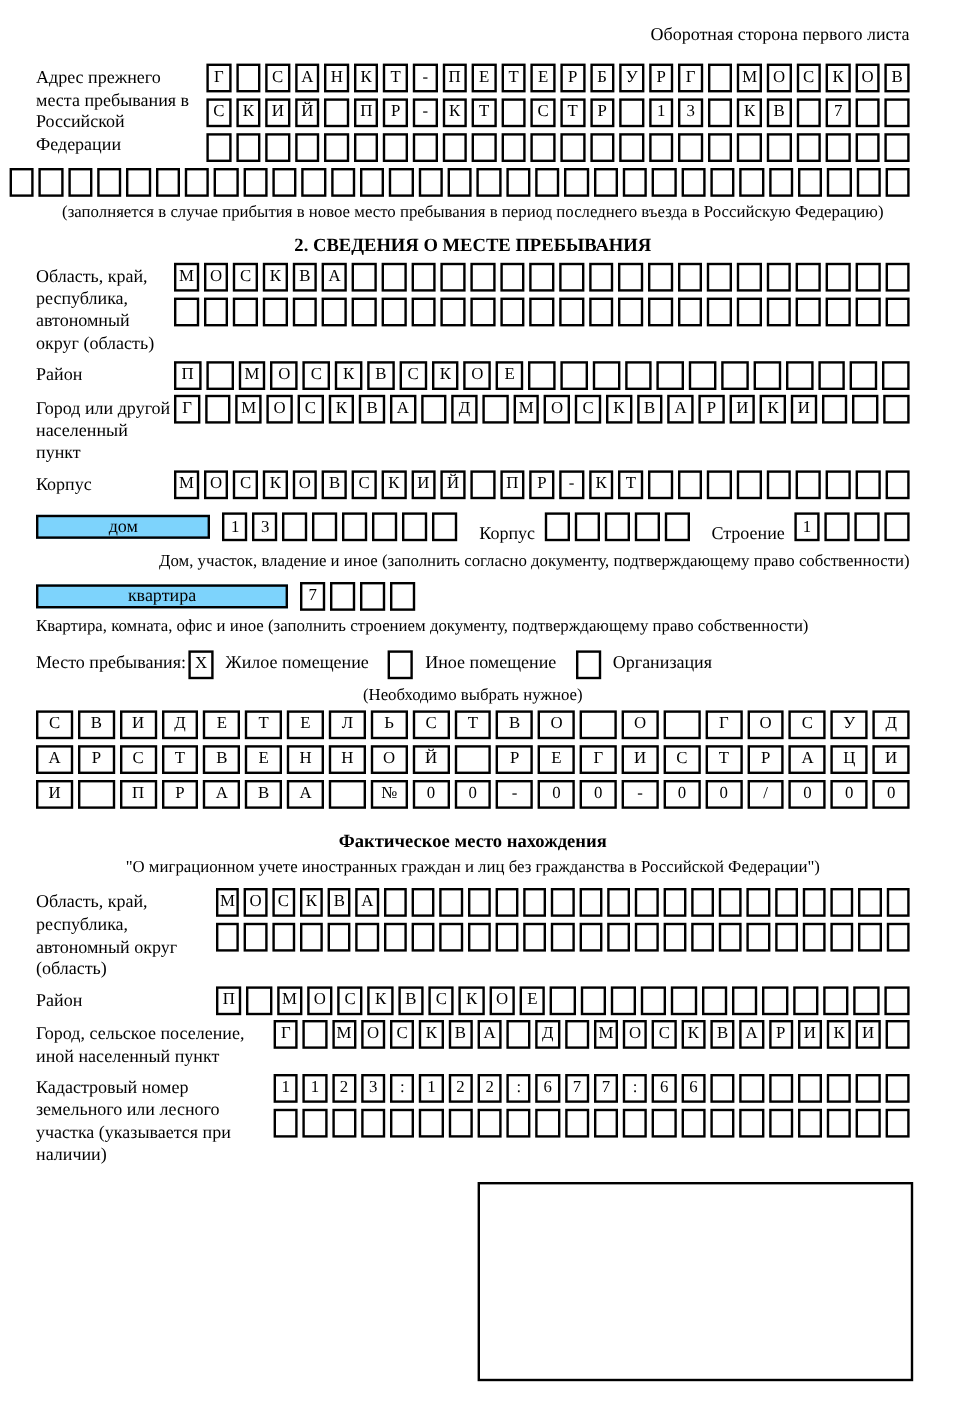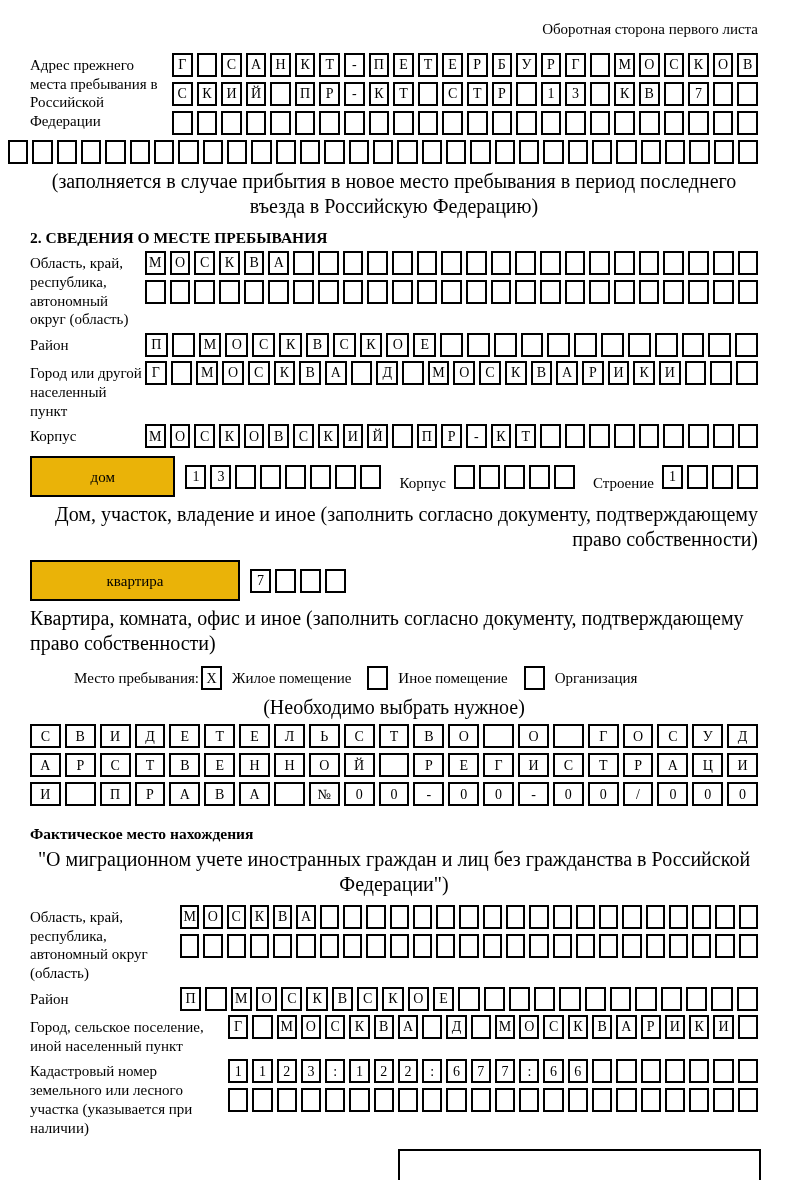--- a/index.html
+++ b/index.html
@@ -13,29 +13,29 @@
   .label{flex:none;padding-top:3px;}
   .w142{width:142px;} .w115{width:115px;} .w212{width:212px;} .w150{width:150px;} .w198{width:198px;}
   .rows{flex:1;display:flex;flex-direction:column;gap:5px;min-width:0;}
   .box-row{display:flex;gap:4px;}
   .cell{
     flex:1 1 0;min-width:0;height:24px;border:2px solid #000;box-sizing:border-box;
     display:flex;align-items:center;justify-content:center;background:#fff;font-size:14px;
   }
   .cellf{flex:none;width:21px;}
   .full-row{margin:5px 0 0 -22px;display:flex;gap:4px;}
-  .center-note{text-align:center;font-size:20px;margin-top:5px;}
-  .sec-title{text-align:left;font-weight:bold;font-size:15.5px;margin:9px 0 3px 0;}
+  .center-note{text-align:center;font-size:14px;margin-top:5px;}
+  .sec-title{text-align:center;font-weight:bold;font-size:15.5px;margin:9px 0 3px 0;}
   .inline-row{display:flex;align-items:center;margin-top:8px;}
-  .type-box{border:2px solid #000;height:41px;box-sizing:border-box;display:flex;align-items:center;justify-content:center;background:#eab308;}
+  .type-box{border:2px solid #000;height:20px;box-sizing:border-box;display:flex;align-items:center;justify-content:center;background:#7dd3fc;}
   .house-type{width:165px;margin-right:10px;}
   .apt-type{width:210px;margin-right:10px;}
   .cells-inline{display:flex;gap:4px;}
   .mini-label{margin:12px 8px 0 18px;}
-  .premises{display:flex;align-items:center;margin-top:10px;margin-left:44px;}
+  .premises{display:flex;align-items:center;margin-top:10px;}
   .premises .opt-label{margin:0 14px 0 10px;}
   .premises .box-row{margin-left:2px;}
   .stamp-box{margin:12px 0 0 368px;width:363px;height:166px;border:2px solid #000;box-sizing:border-box;background:#fff;}
 </style>
 </head>
 <body>
 
 <div class="page">
 
   <div class="back-note">Оборотная сторона первого листа</div>
@@ -348,21 +348,21 @@
 
   <div class="inline-row">
     <div class="type-box apt-type">квартира</div>
     <div class="cells-inline">
         <span class="cell cellf">7</span>
         <span class="cell cellf"></span>
         <span class="cell cellf"></span>
         <span class="cell cellf"></span>
       </div>
   </div>
-  <div class="center-note" style="text-align:left;">Квартира, комната, офис и иное (заполнить согласно документу, подтверждающему право собственности)</div>
+  <div class="center-note" style="text-align:left;">Квартира, комната, офис и иное (заполнить строением документу, подтверждающему право собственности)</div>
 
   <div class="premises">
     <span>Место пребывания:</span>
     <div class="box-row">
         <span class="cell cellf">X</span>
       </div>
     <span class="opt-label">Жилое помещение</span>
     <div class="box-row">
         <span class="cell cellf"></span>
       </div>

